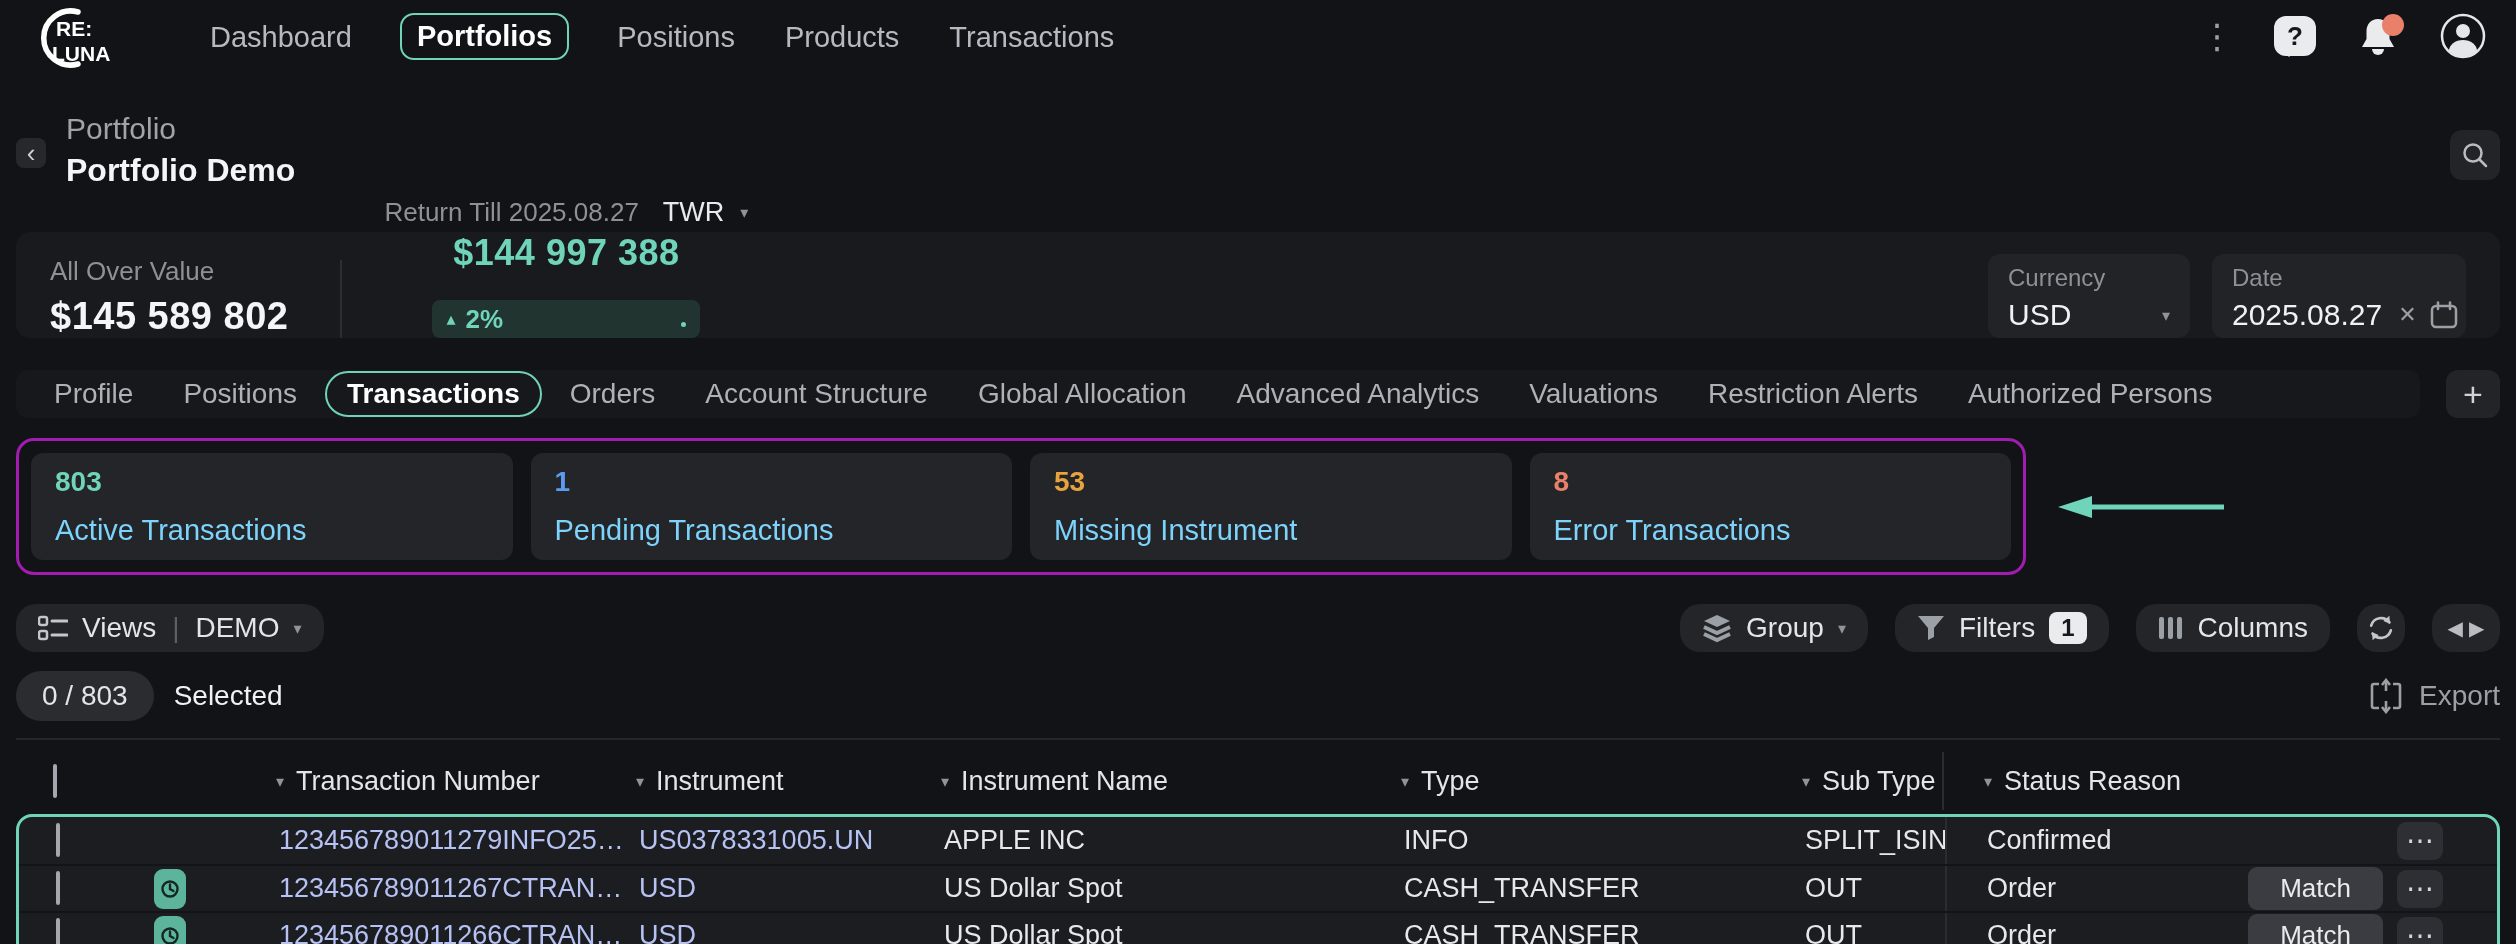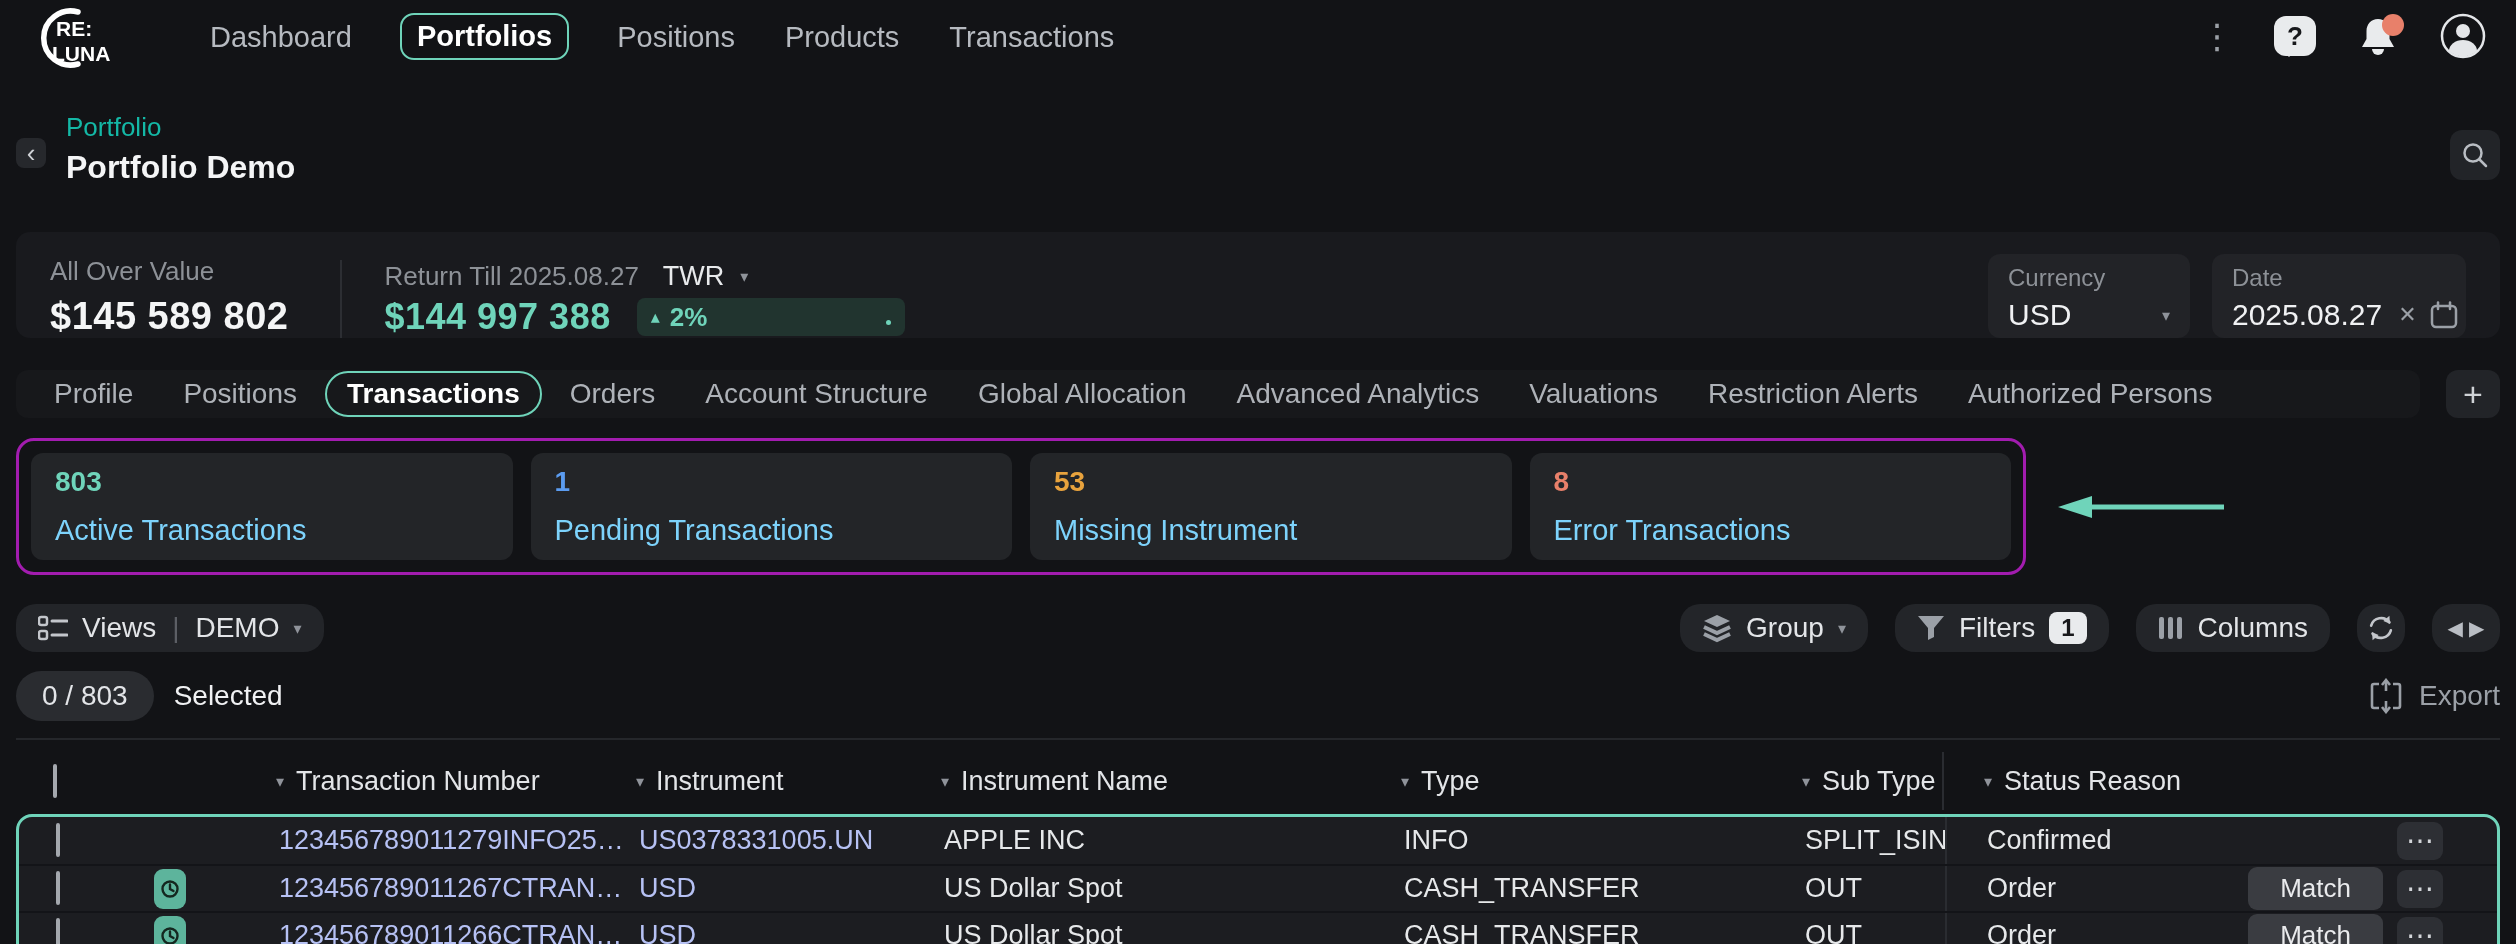--- a/index.html
+++ b/index.html
@@ -22,35 +22,35 @@
   .avatar { width:46px; height:46px; }
 
   
   .page { padding:0 16px; }
 
   
   .pf-header { margin-top:40px; display:flex; align-items:flex-start; height:84px; }
   .back-btn { width:30px; height:30px; margin-top:26px; background:#26282c; border-radius:8px;
               display:flex; align-items:center; justify-content:center; color:#cfd2d6; font-size:26px; line-height:1; }
   .pf-texts { margin-left:20px; }
-  .breadcrumb { font-size:26px; color:#14b8a6; }
+  .breadcrumb { font-size:30px; color:#a3a3a3; }
   .pf-title { font-size:32px; font-weight:bold; color:#f4f5f6; margin-top:6px; }
   .search-btn { margin-left:auto; margin-top:18px; width:50px; height:50px; background:#222428; border-radius:12px;
                 display:flex; align-items:center; justify-content:center; }
 
   
   .stats-panel { margin-top:36px; height:106px; background:#191a1e; border-radius:14px;
                  display:flex; align-items:flex-end; padding:0 34px; }
   .metric-label { font-size:26px; color:#8d9197; }
   .metric-value { font-size:38px; font-weight:bold; color:#f4f5f6; margin-top:8px; letter-spacing:.5px; }
   .vdiv { width:2px; height:78px; background:#2c2e33; margin:0 42px 0 52px; }
   .ret-top { display:flex; align-items:center; gap:16px; }
   .ret-mode { font-size:27px; color:#e8eaec; margin-left:8px; }
   .caret { font-size:16px; color:#8f939a; }
-  .ret-bottom { display:flex; align-items:center; gap:26px; margin-top:4px; }
+  .ret-bottom { display:flex; align-items:center; gap:26px; margin-top:4px;flex-direction:column; }
   .ret-value { font-size:36px; font-weight:bold; color:#6fd4ba; letter-spacing:.5px; }
   .badge { width:268px; height:38px; background:#21342f; border-radius:8px; display:flex; align-items:center;
            padding:0 14px; gap:10px; }
   .badge .tri { color:#6fd4ba; font-size:18px; }
   .badge .pct { color:#6fd4ba; font-size:26px; font-weight:bold; }
   .badge-dot { margin-left:auto; width:5px; height:5px; border-radius:50%; background:#6fd4ba; margin-top:10px; }
   .sel-box { background:#222327; border-radius:12px; height:84px; padding:10px 20px; }
   .sel-box .lbl { font-size:24px; color:#8d9197; }
   .sel-box .val-row { display:flex; align-items:center; margin-top:6px; }
   .sel-box .val { font-size:30px; color:#f0f1f3; }

